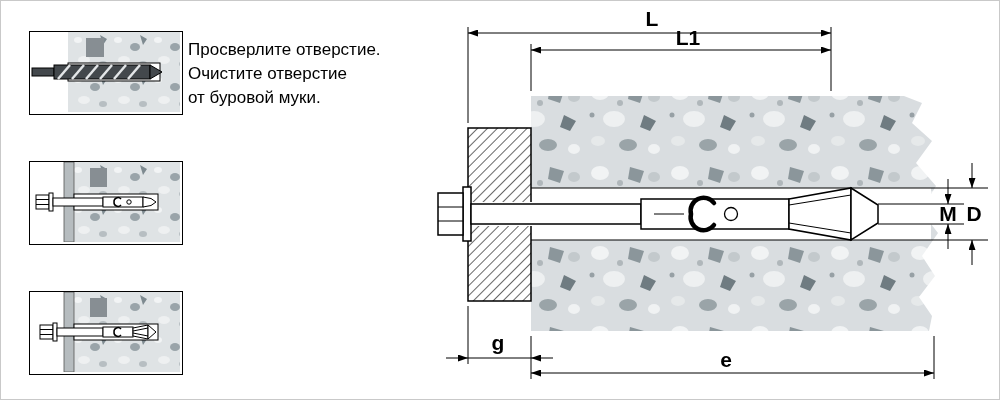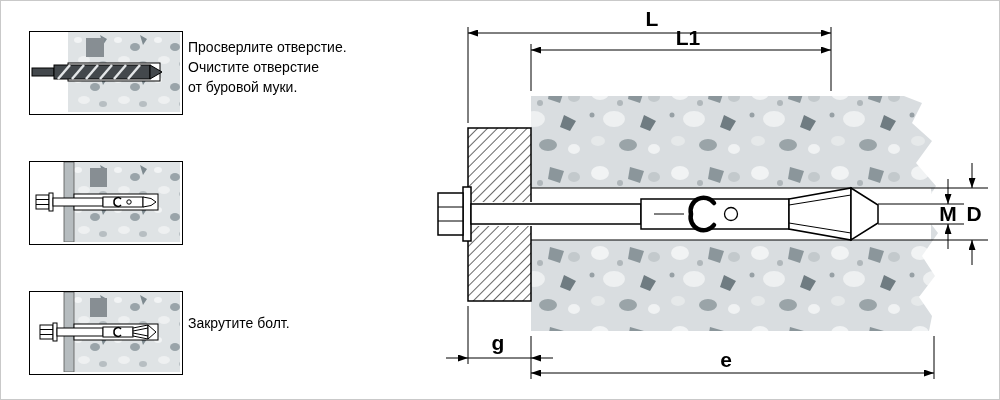--- a/index.html
+++ b/index.html
@@ -10,21 +10,21 @@
   }
   .thumb {
     position: absolute; width: 152px; height: 82px;
     border: 1px solid #000; background: #fff; box-sizing: content-box;
   }
   #thumb-1 { left: 28px; top: 30px; }
   #thumb-2 { left: 28px; top: 160px; }
   #thumb-3 { left: 28px; top: 290px; }
   .step-text {
     position: absolute; left: 187px; width: 230px;
-    font-size: 14px; line-height: 1.42; color: #000;
+    font-size: 17px; line-height: 1.42; color: #000;
     white-space: pre-line;
   }
   #text-1 { top: 37px; }
   #text-2 { top: 173px; }
   #text-3 { top: 313px; }
   .main-drawing { position: absolute; left: 425px; top: 0; }
   svg { display: block; }
   .dim-label { font-family: "Liberation Sans", sans-serif; font-weight: bold; font-size: 21px; fill: #000; }
 </style>
 </head>
@@ -120,21 +120,20 @@
         <rect x="27" y="36" width="46" height="8"></rect>
         <rect x="73" y="35" width="30" height="10"></rect>
         <path d="M91,37 A4,4 0 0 0 84,40 A4,4 0 0 0 91,43" fill="none" stroke-width="1.5"></path>
         <polygon points="103,36 118,33 118,47 103,44"></polygon>
         <line x1="103" y1="39" x2="118" y2="36"></line>
         <line x1="103" y1="41" x2="118" y2="44"></line>
         <polygon points="118,33 126,40 118,47"></polygon>
       </g>
     </svg>
   </div>
-  <div class="step-text" id="text-3">Закрутите болт.</div>
 
   <svg class="main-drawing" width="575" height="400" viewBox="0 0 575 400">
     <defs>
       <pattern id="spkM" width="80" height="80" patternUnits="userSpaceOnUse">
         <rect width="80" height="80" fill="#d9dde0"></rect>
         <ellipse cx="14" cy="12" rx="9" ry="7" fill="#f1f3f4"></ellipse>
         <polygon points="44,6 58,10 54,22 42,18" fill="#8b969b"></polygon>
         <ellipse cx="68" cy="16" rx="6" ry="5" fill="#c3c9cc"></ellipse>
         <ellipse cx="28" cy="38" rx="11" ry="8" fill="#eef0f1"></ellipse>
         <polygon points="58,34 70,40 64,50 54,46" fill="#6f7b81"></polygon>

